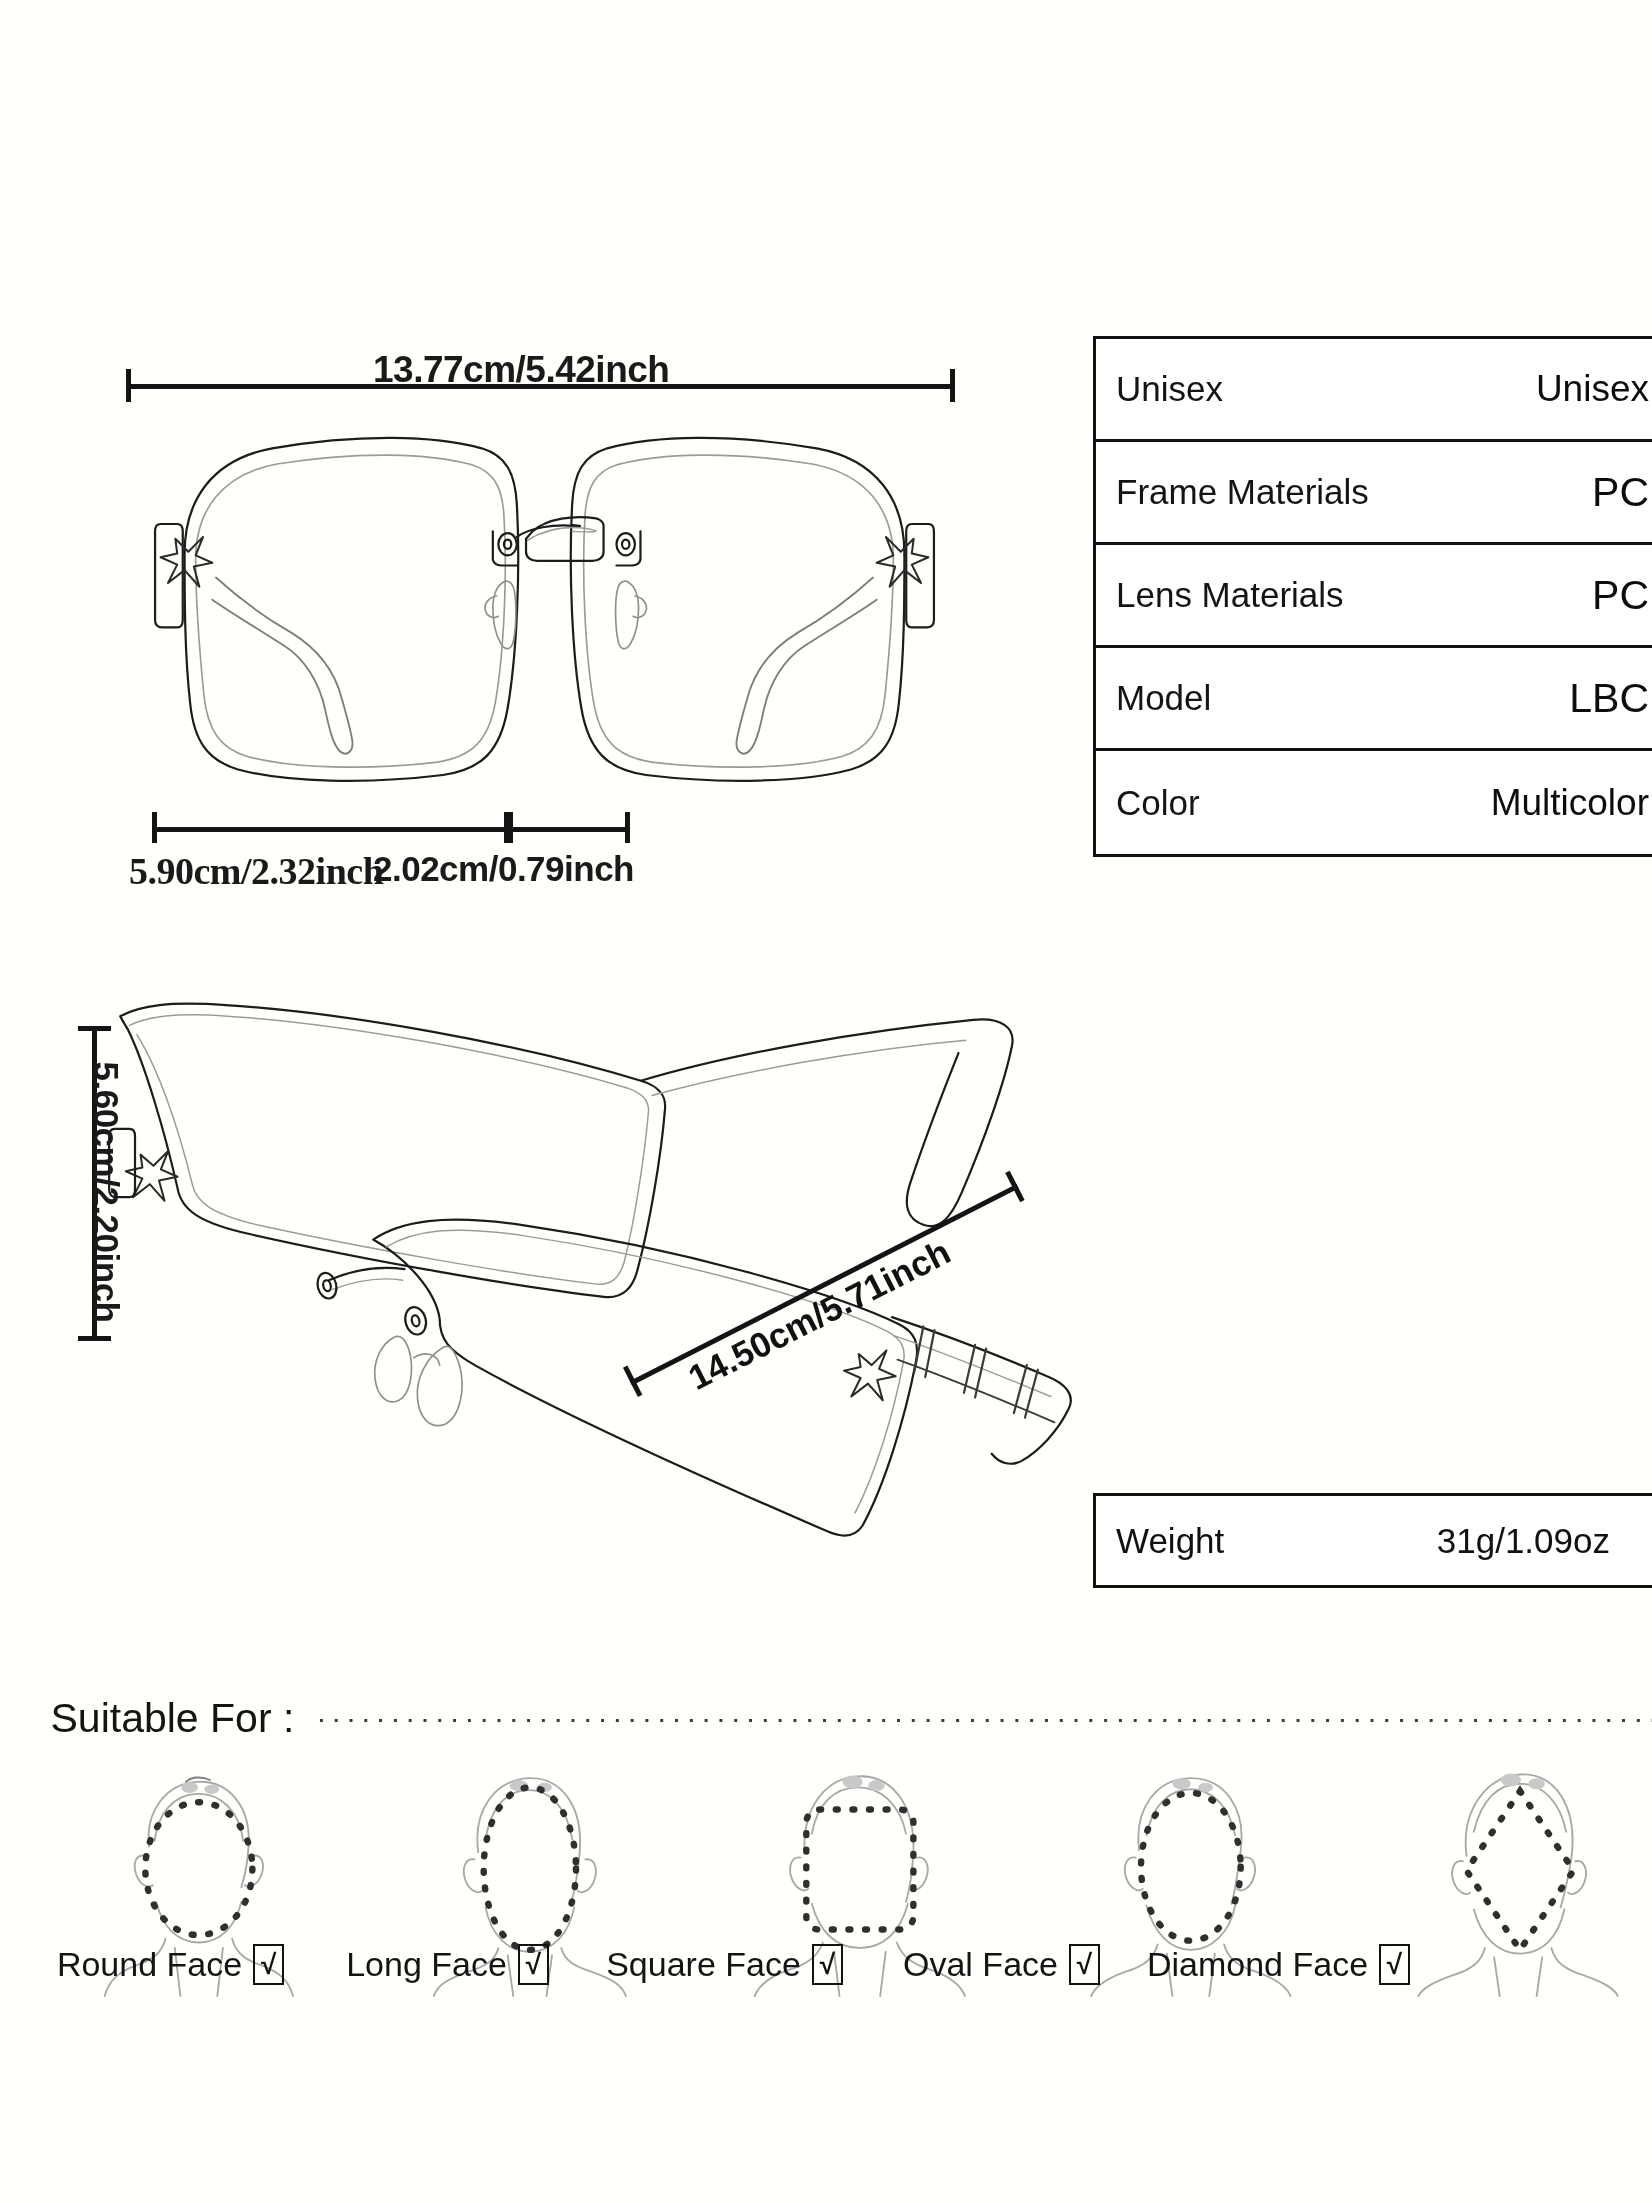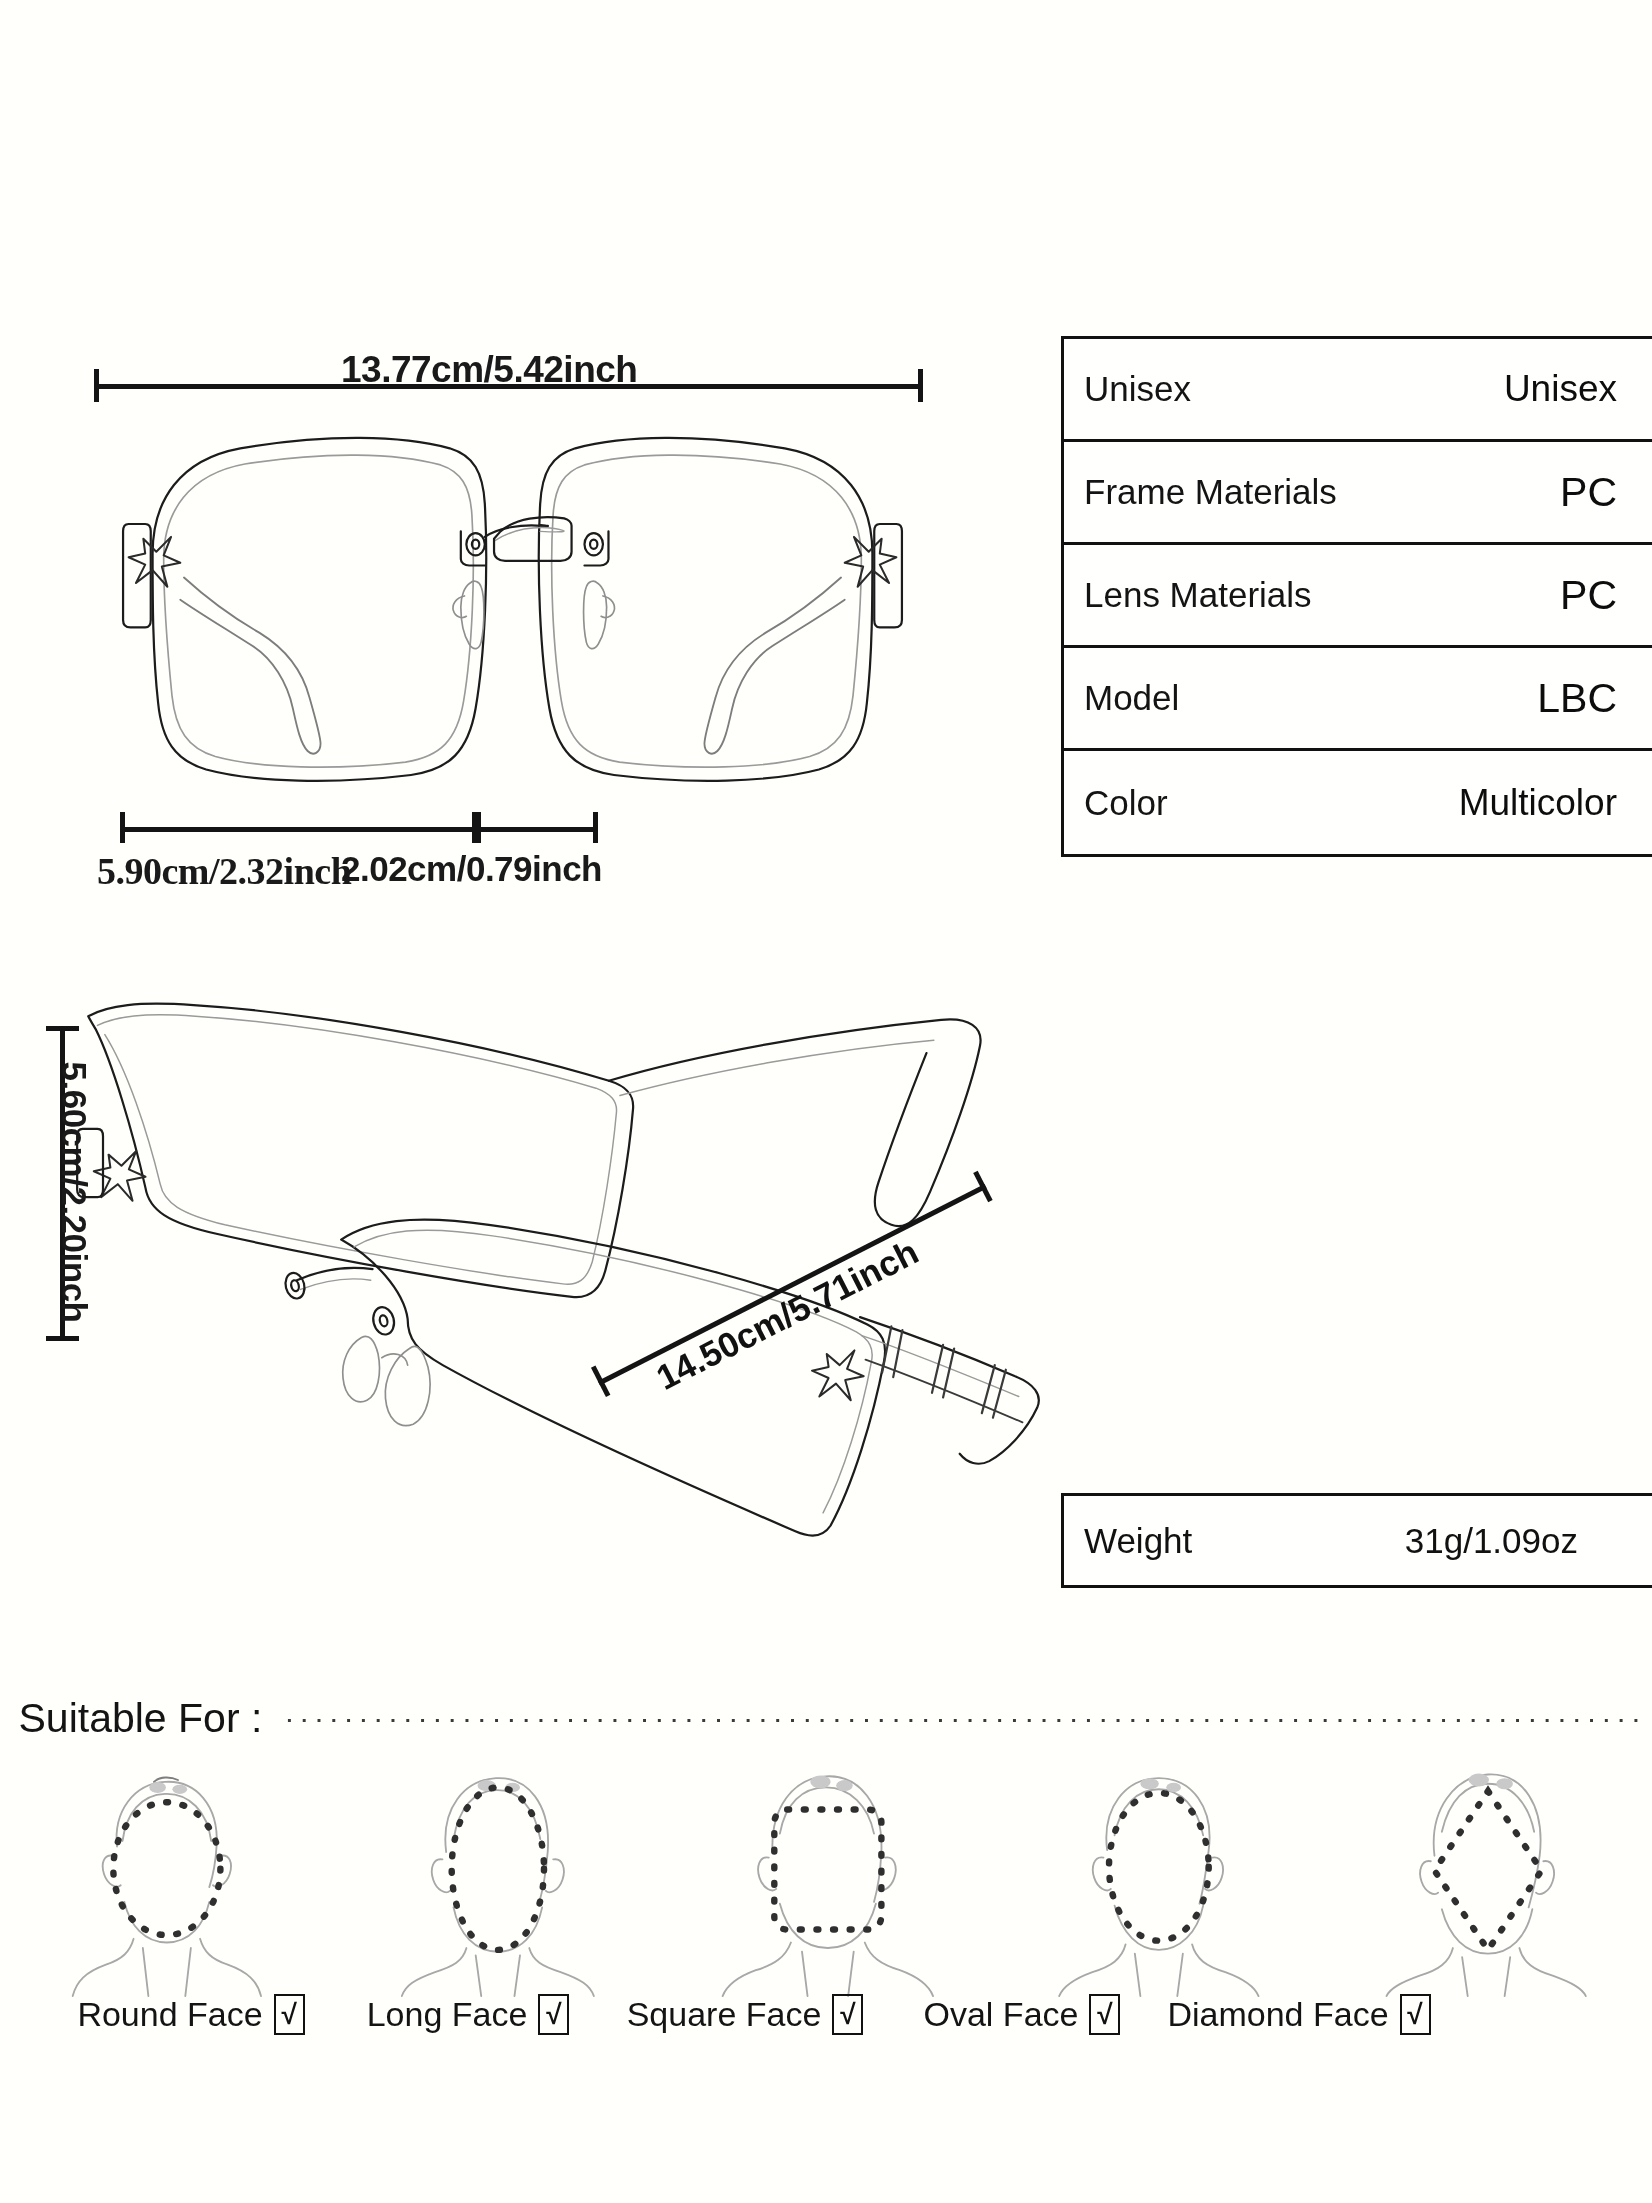--- a/index.html
+++ b/index.html
@@ -5,21 +5,21 @@
   * { box-sizing: border-box; }
   html, body { margin:0; padding:0; }
   body {
     width:1653px; height:2204px;
     background:#fffffc;
     font-family:"Liberation Sans", sans-serif;
     color:#111;
     position:relative;
     overflow:hidden;
   }
-  .page { position:absolute; inset:0; }
+  .page { position:absolute; inset:0;margin-left:32px; }
 
   
   .dim-label {
     position:absolute;
     font-weight:700;
     color:#1a1a1a;
     white-space:nowrap;
     letter-spacing:-0.5px;
   }
   .hline {
@@ -150,24 +150,24 @@
   .face-cell {
     width:277px;
     display:flex;
     flex-direction:column;
     align-items:center;
   }
   .face-art { width:240px; height:231px; position:relative; }
   .face-art svg { width:100%; height:100%; display:block; }
 
   #faces-labels {
-    position:absolute; left:0; top:1994px;
+    position:absolute; left:0; top:1944px;
     width:1490px;
     display:flex;
-    justify-content:center;
+    justify-content:flex-start;
   }
   .face-label-cell {
     width:277px;
     display:flex; align-items:center; justify-content:center; gap:11px;
   }
   .face-label-text { font-size:34px; color:#141414; white-space:nowrap; }
   .checkbox {
     width:31px; height:41px;
     border:2.8px solid #111;
     display:flex; align-items:center; justify-content:center;

